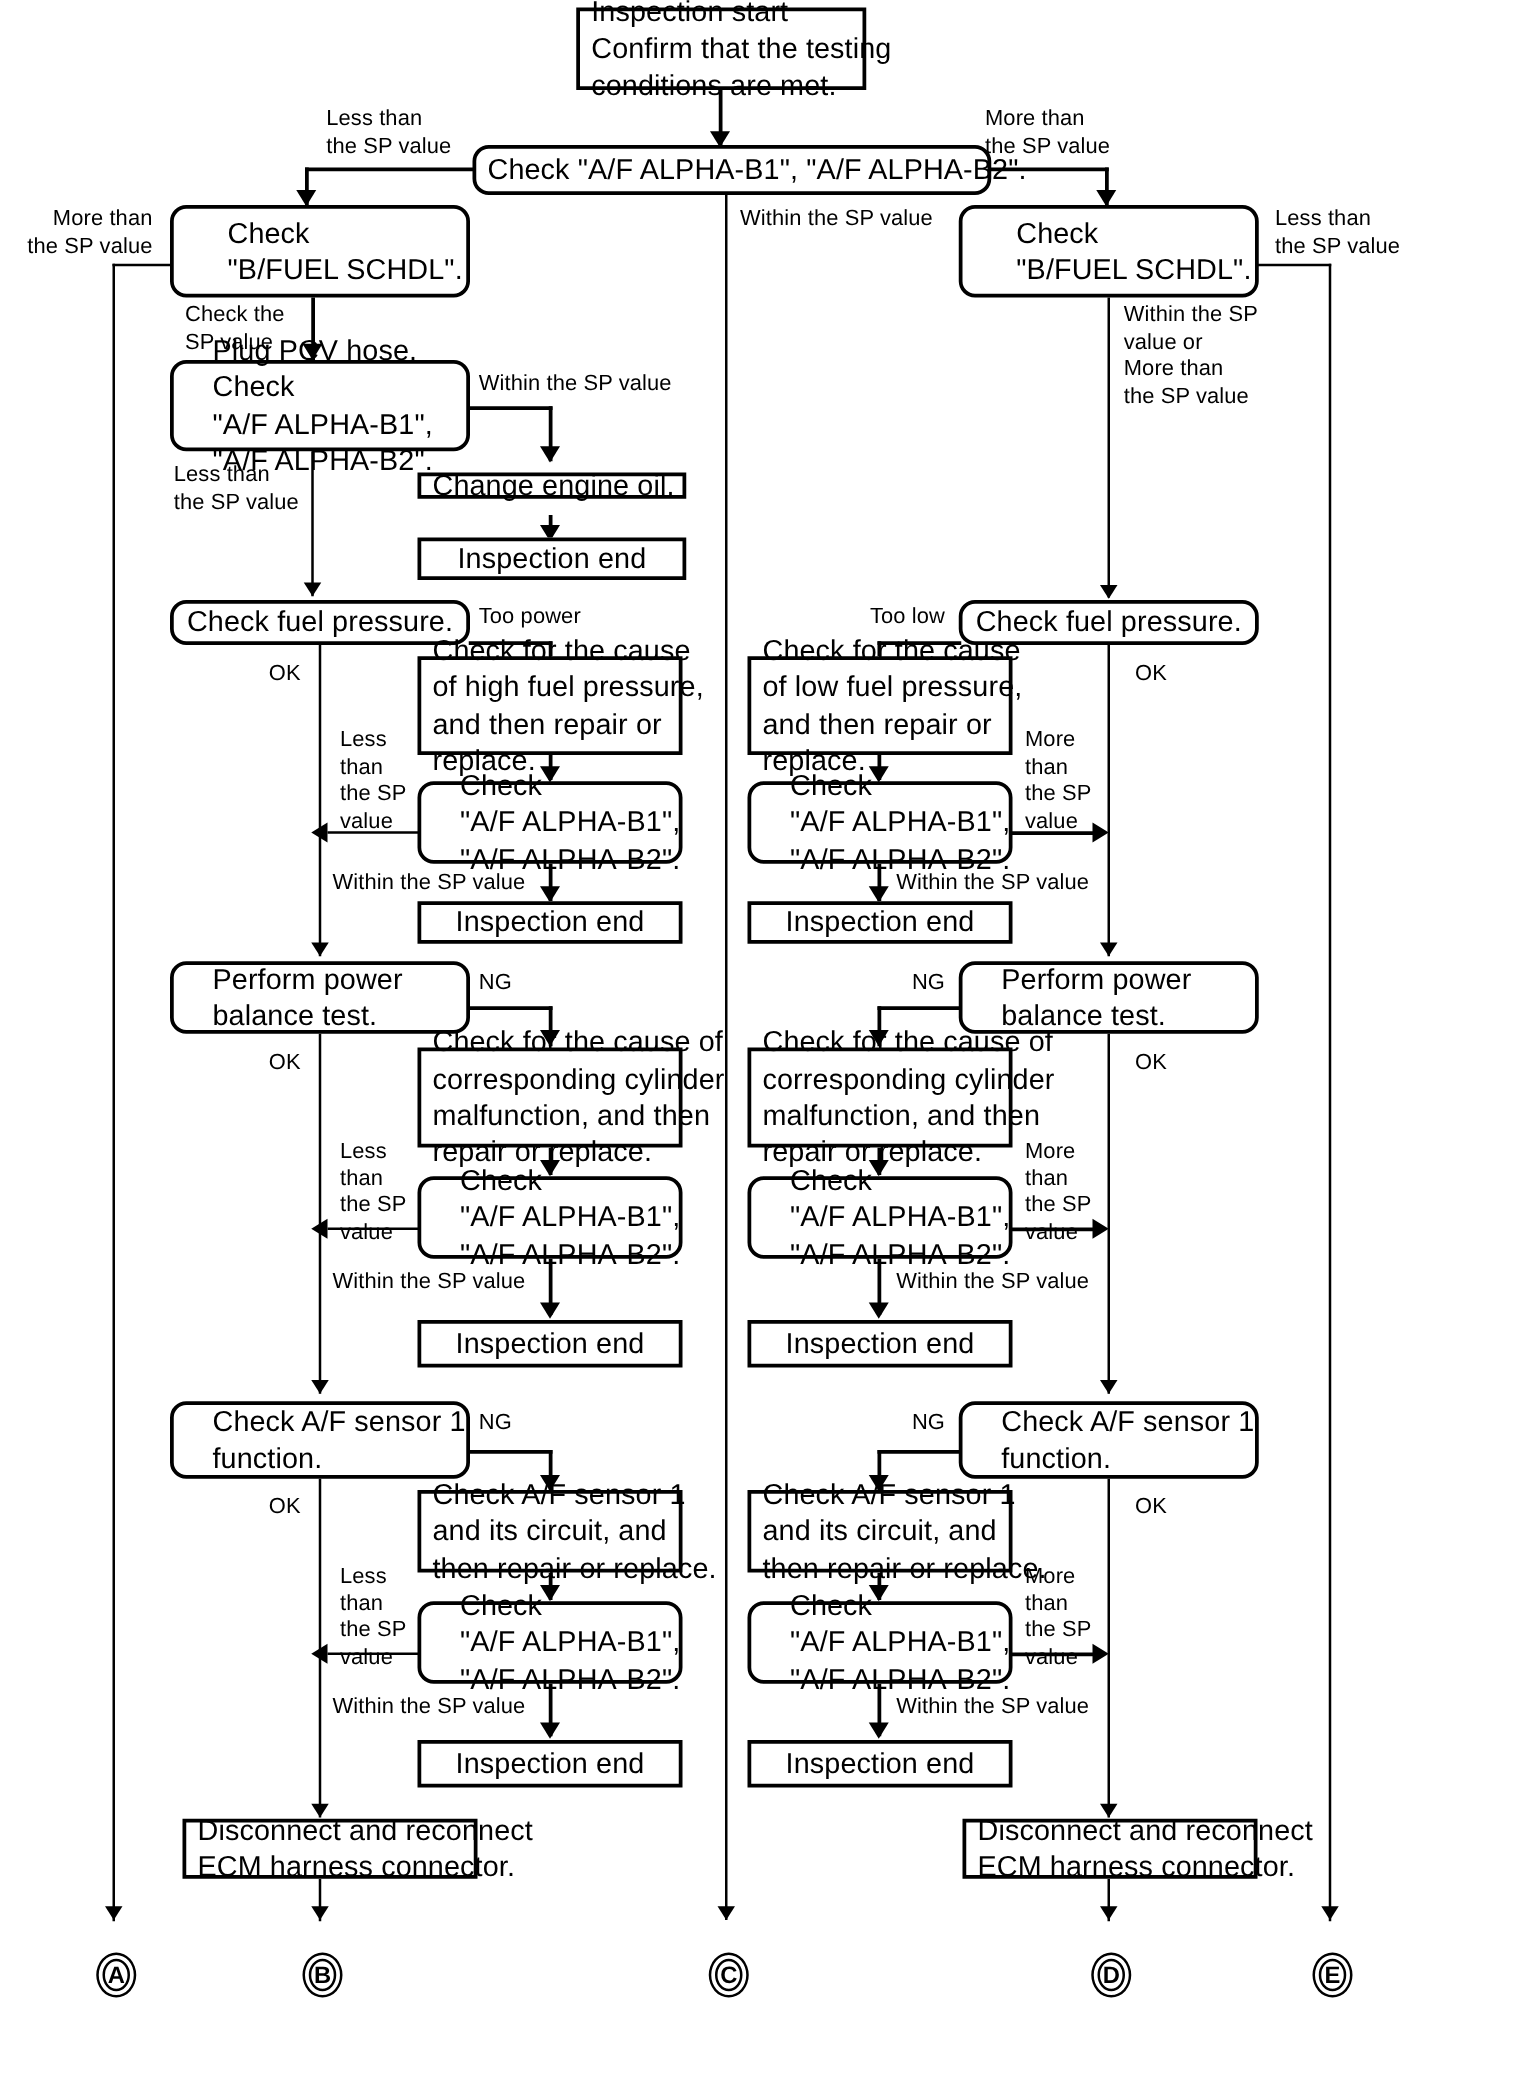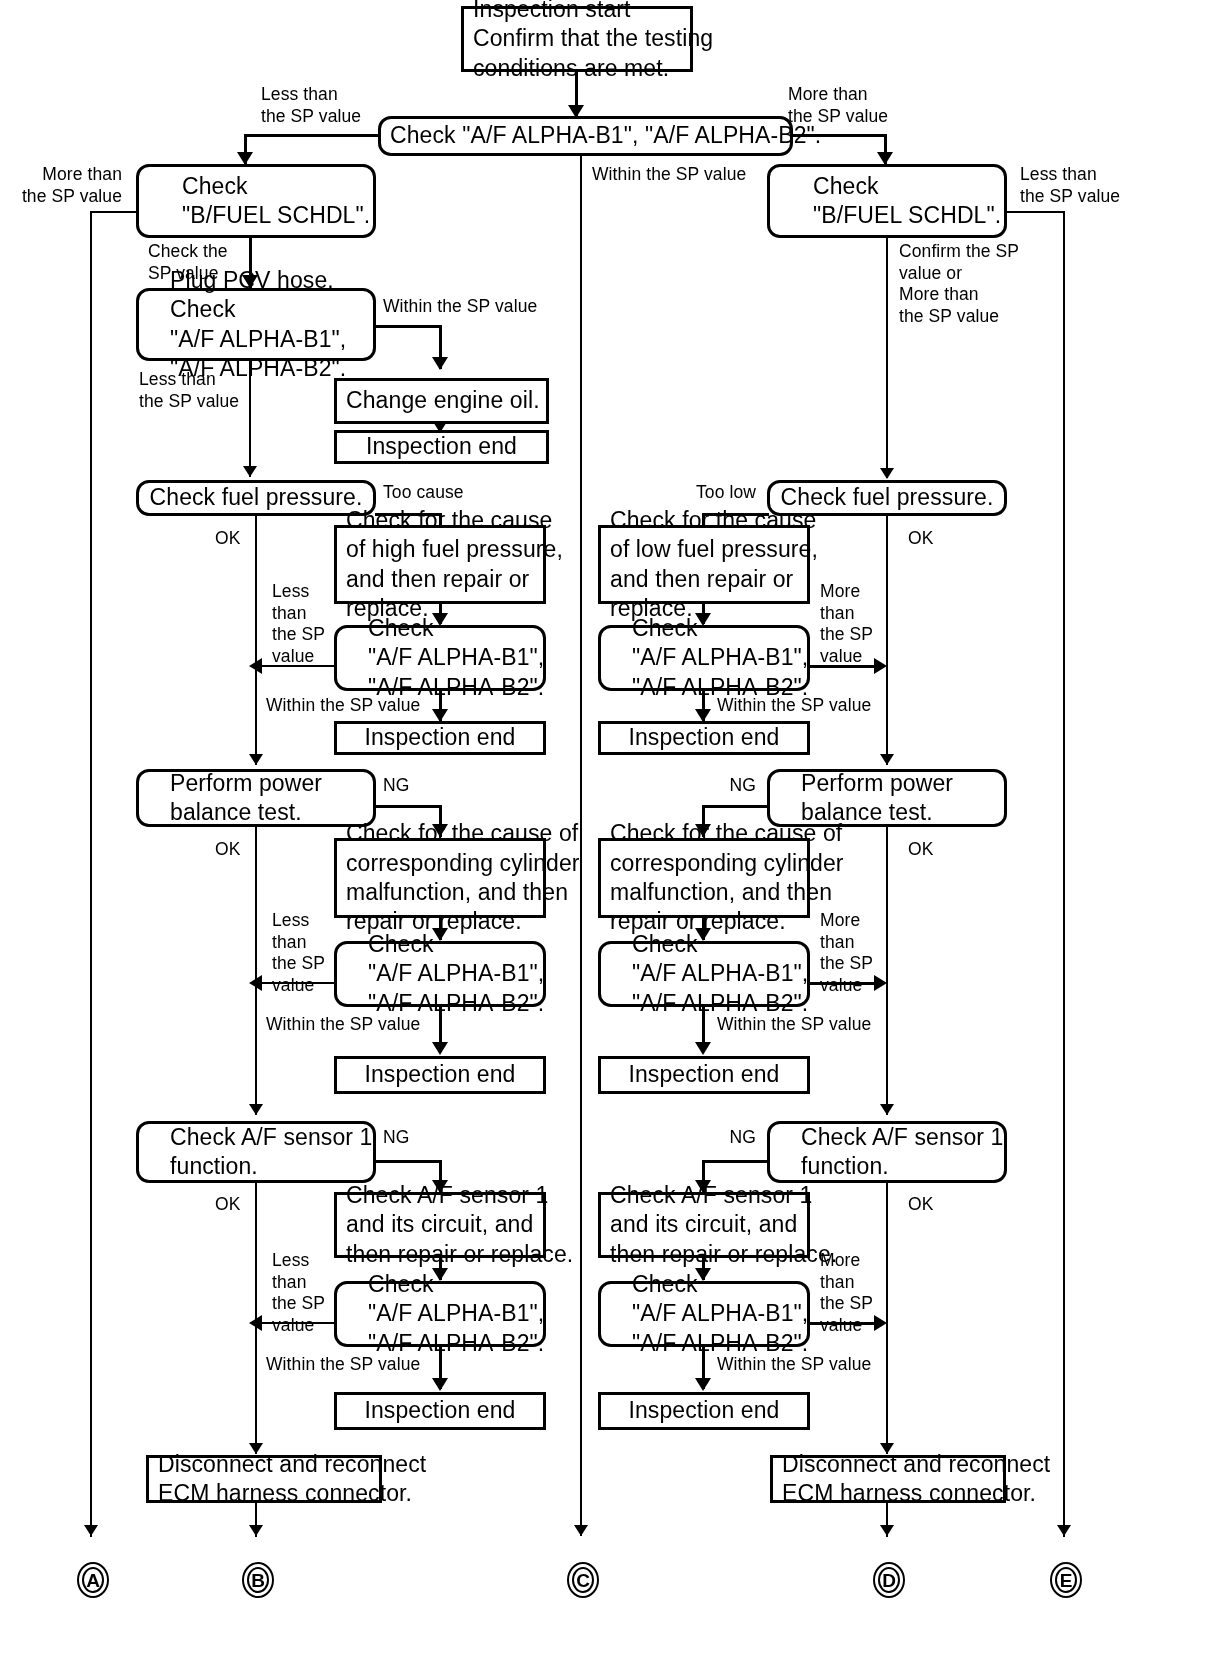--- a/index.html
+++ b/index.html
@@ -97,61 +97,61 @@
 the SP value</div>
   <div class="hthin" style="left:1005px;top:211px;width:60px;"></div>
   <div class="vthin" style="left:1063px;top:211px;height:1326px;"></div>
   <div class="ad sm" style="left:1057px;top:1525px;"></div>
 
   <div class="lbl" style="left: 148px; top: 241px; white-space: pre;">Check the
 SP value</div>
   <div class="vline" style="left:249px;top:238px;height:50px;"></div>
   <div class="ad" style="left:242px;top:275px;"></div>
 
-  <div class="lbl" style="left: 899px; top: 241px; white-space: pre;">Confirm the SP
+  <div class="lbl" style="left: 899px; top: 241px; white-space: pre;">Within the SP
 value or
 More than
 the SP value</div>
   <div class="vthin" style="left:886px;top:238px;height:240px;"></div>
   <div class="ad sm" style="left:880px;top:468px;"></div>
 
   <div class="box rounded pad indent2" style="left:136px;top:288px;width:240px;height:73px;">
     <span class="txt" style="white-space: pre;">Plug PCV hose.
 Check
 "A/F ALPHA-B1",
 "A/F ALPHA-B2".</span>
   </div>
 
   <div class="lbl" style="left: 383px; top: 296px; white-space: pre;">Within the SP value</div>
   <div class="hline" style="left:375px;top:325px;width:67px;"></div>
   <div class="vline" style="left:439px;top:325px;height:44px;"></div>
   <div class="ad" style="left:432px;top:357px;"></div>
 
-  <div class="box pad center" style="left:334px;top:378px;width:215px;height:46px;">
+  <div class="box pad center" style="left:334px;top:378px;width:215px;height:21px;">
     <span class="txt" style="white-space: pre;">Change engine oil.</span>
   </div>
   <div class="vline" style="left:439px;top:412px;height:18px;"></div>
   <div class="ad" style="left:432px;top:420px;"></div>
   <div class="box pad center" style="left:334px;top:430px;width:215px;height:34px;">
     <span class="txt" style="white-space: pre;">Inspection end</span>
   </div>
 
   <div class="lbl" style="left: 139px; top: 369px; white-space: pre;">Less than
 the SP value</div>
   <div class="vthin" style="left:249px;top:361px;height:116px;"></div>
   <div class="ad sm" style="left:243px;top:466px;"></div>
 
   <div class="box rounded pad center" style="left:136px;top:480px;width:240px;height:36px;">
     <span class="txt" style="white-space: pre;">Check fuel pressure.</span>
   </div>
   <div class="box rounded pad center" style="left:767px;top:480px;width:240px;height:36px;">
     <span class="txt" style="white-space: pre;">Check fuel pressure.</span>
   </div>
 
-  <div class="lbl" style="left: 383px; top: 482px; white-space: pre;">Too cause</div>
+  <div class="lbl" style="left: 383px; top: 482px; white-space: pre;">Too power</div>
   <div class="hline" style="left:375px;top:513px;width:67px;"></div>
   <div class="vline" style="left:439px;top:513px;height:32px;"></div>
   <div class="ad" style="left:432px;top:532px;"></div>
 
   <div class="lbl r" style="left: 636px; top: 482px; width: 120px; white-space: pre;">Too low</div>
   <div class="hline" style="left:702px;top:513px;width:67px;"></div>
   <div class="vline" style="left:702px;top:513px;height:32px;"></div>
   <div class="ad" style="left:695px;top:532px;"></div>
 
   <div class="lbl" style="left: 215px; top: 528px; white-space: pre;">OK</div>

